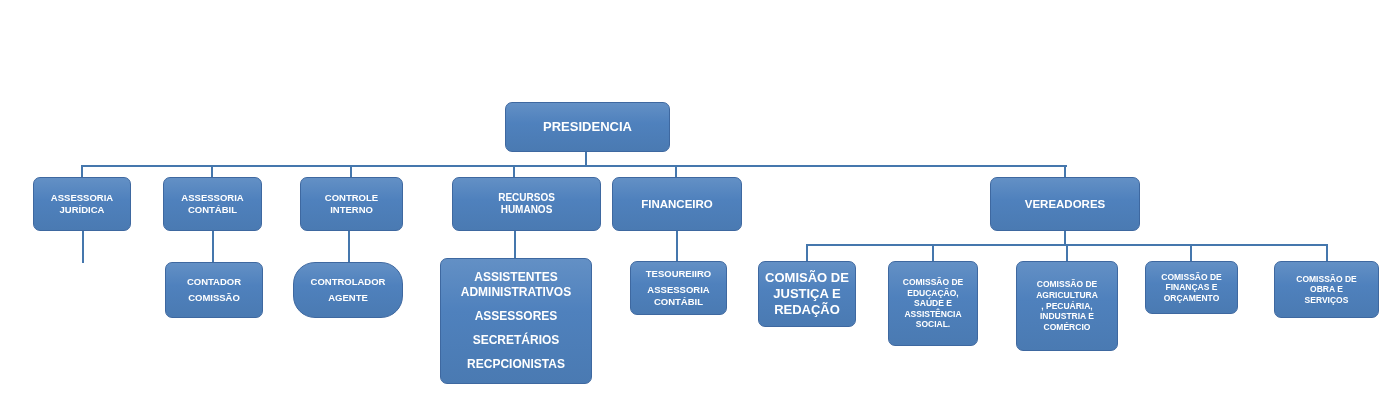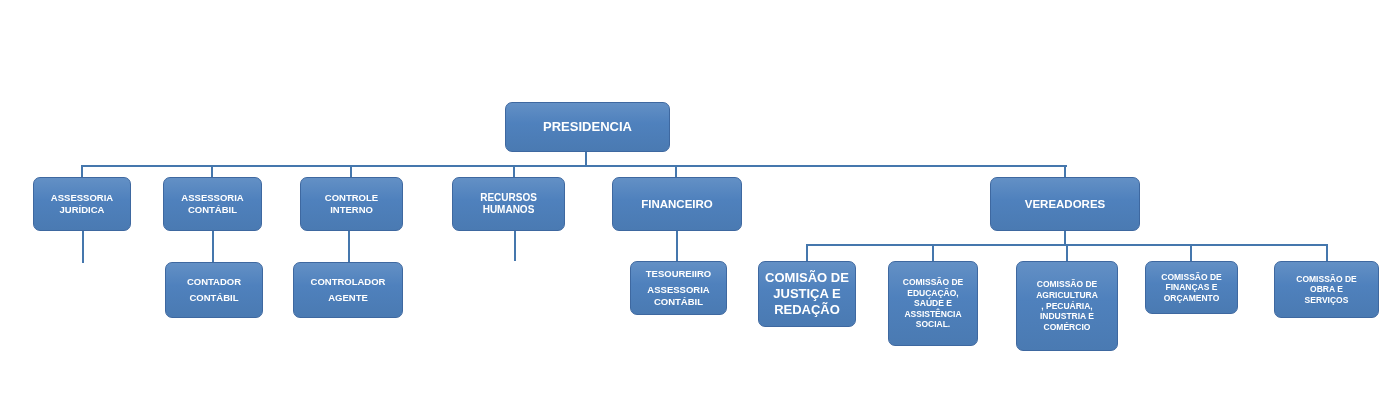--- a/index.html
+++ b/index.html
@@ -46,30 +46,36 @@
   <div class="conn" style="left:1326px;top:244px;width:2px;height:18px;"></div>
 
   <div class="node" style="left:505px;top:102px;width:165px;height:50px;font-size:13px;">PRESIDENCIA</div>
 
   <div class="node" style="left:33px;top:177px;width:98px;height:54px;font-size:9.5px;">ASSESSORIA
 JURÍDICA</div>
   <div class="node" style="left:163px;top:177px;width:99px;height:54px;font-size:9.5px;">ASSESSORIA
 CONTÁBIL</div>
   <div class="node" style="left:300px;top:177px;width:103px;height:54px;font-size:9.5px;">CONTROLE
 INTERNO</div>
-  <div class="node" style="left:452px;top:177px;width:113px;height:54px;font-size:10px;">RECURSOS
+  <div class="node" style="left:452px;top:177px;width:149px;height:54px;font-size:10px;">RECURSOS
 HUMANOS</div>
   <div class="node" style="left:990px;top:177px;width:150px;height:54px;font-size:11.5px;">VEREADORES</div>
   <div class="node" style="left:612px;top:177px;width:130px;height:54px;font-size:11.5px;">FINANCEIRO</div>
 
   <div class="node" style="left:165px;top:262px;width:98px;height:56px;font-size:9.5px;line-height:1.7;">CONTADOR
-CONTÁBIL</div>
-  <div class="node" style="left:293px;top:262px;width:110px;height:56px;font-size:9.5px;line-height:1.7;">CONTROLADOR
+COMISSÃO</div>
+  <div class="node" style="left:293px;top:262px;width:110px;height:56px;font-size:9.5px;line-height:1.7;border-radius:22px;">CONTROLADOR
 AGENTE</div>
 
+  <div class="node stack" style="left:440px;top:258px;width:152px;height:126px;font-size:12px;gap:9px;padding:8px 4px;">
+    <div>ASSISTENTES ADMINISTRATIVOS</div>
+    <div>ASSESSORES</div>
+    <div>SECRETÁRIOS</div>
+    <div>RECPCIONISTAS</div>
+  </div>
 
   <div class="node stack" style="left:630px;top:261px;width:97px;height:54px;font-size:9.5px;gap:4px;">
     <div>TESOUREIIRO</div>
     <div>ASSESSORIA
 CONTÁBIL</div>
   </div>
 
   <div class="node" style="left:758px;top:261px;width:98px;height:66px;font-size:13px;">COMISÃO DE
 JUSTIÇA E
 REDAÇÃO</div>

